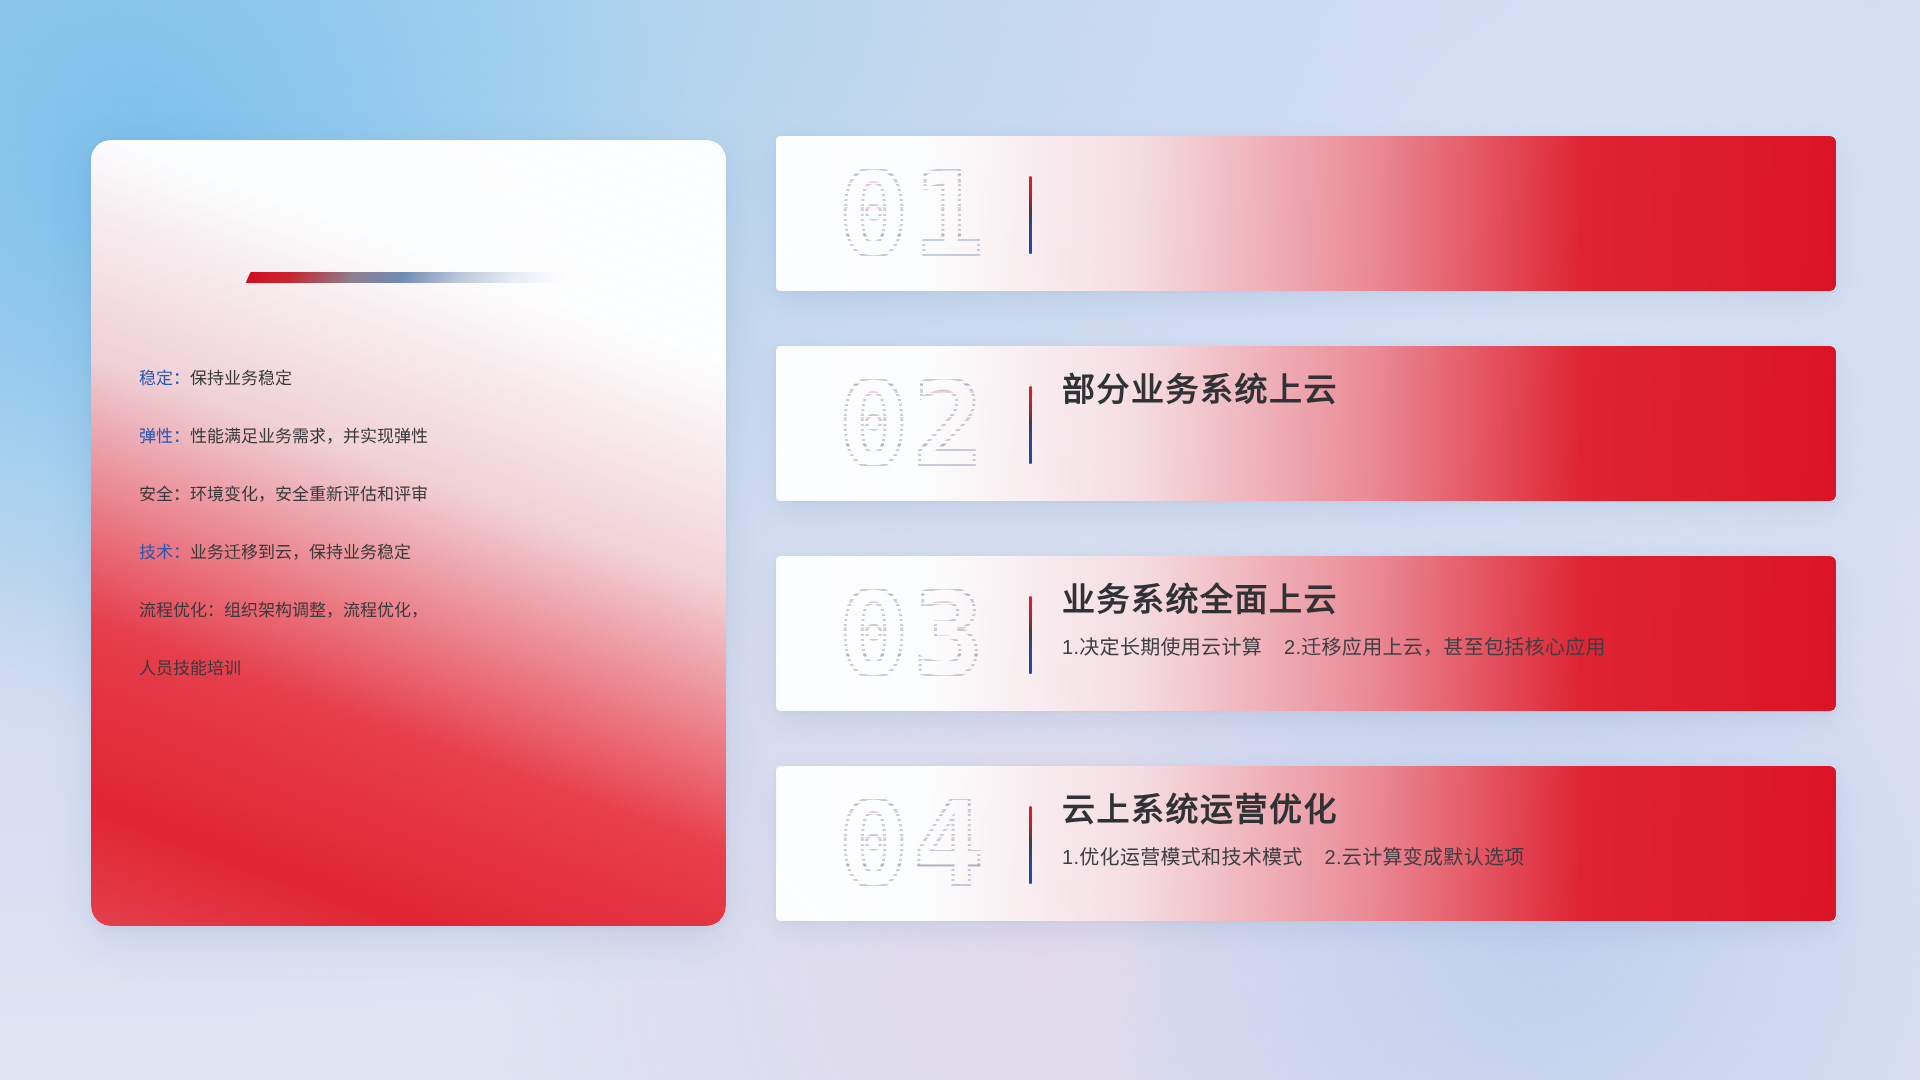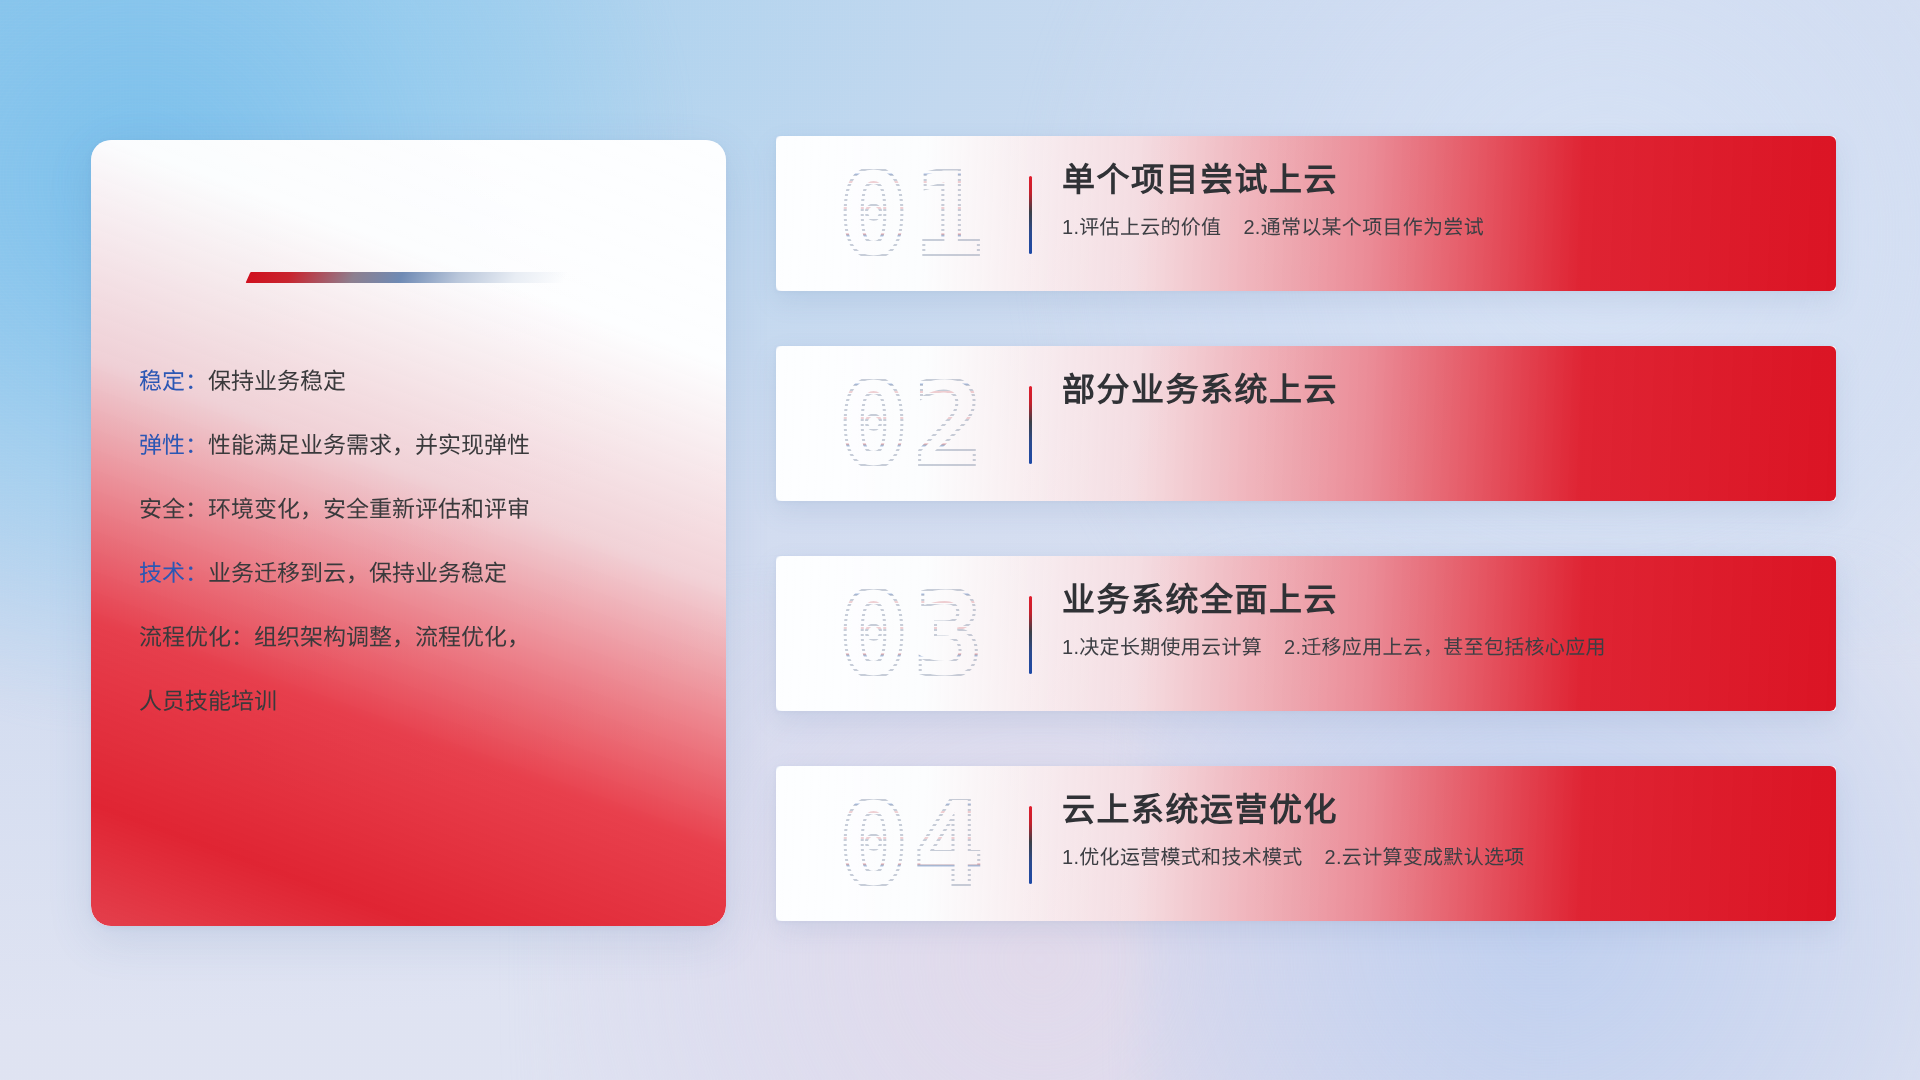--- a/index.html
+++ b/index.html
@@ -75,21 +75,21 @@
   }
   .panel-rule{
     position:absolute;left:157px;top:132px;width:318px;height:11px;
     transform:skewX(-24deg);
     background:linear-gradient(90deg,#d0101e 0%, #c8252f 13%, #8d7f8f 33%, #6f8ab4 48%, #b9c6da 66%, #e8edf4 84%, rgba(255,255,255,0) 100%);
     border-radius:1px;
   }
 
   .panel-list{position:absolute;left:48px;top:230px;right:26px;}
   .panel-row{
-    font-size:23px;line-height:1;color:#3a3a3c;
+    font-size:17px;line-height:1;color:#3a3a3c;
     margin-bottom:41px;white-space:nowrap;
     font-family:"Liberation Sans","DejaVu Sans",sans-serif;
   }
   .panel-row:last-child{margin-bottom:0;}
   .panel-row .lbl{color:#2b57b4;}
   .panel-row .lbl.plain{color:#3a3a3c;}
   .panel-row .body{color:#3a3a3c;}
 
   
   #cards{position:absolute;left:776px;top:136px;width:1060px;}
@@ -210,26 +210,20 @@
   </section>
 
   <section id="cards">
 
     <article class="card">
       <div class="card-border"></div>
       <div class="card-num">01</div>
       <div class="card-num-tint">01</div>
       <div class="card-num-tint2">01</div>
       <div class="card-divider"></div>
-      <div class="card-text">
-        <div class="card-title">单个项目尝试上云</div>
-        <div class="card-sub">
-          <span>1.评估上云的价值</span><span class="gap"></span><span>2.通常以某个项目作为尝试</span>
-        </div>
-      </div>
     </article>
 
     <article class="card">
       <div class="card-border"></div>
       <div class="card-num">02</div>
       <div class="card-num-tint">02</div>
       <div class="card-num-tint2">02</div>
       <div class="card-divider"></div>
       <div class="card-text">
         <div class="card-title">部分业务系统上云</div>

